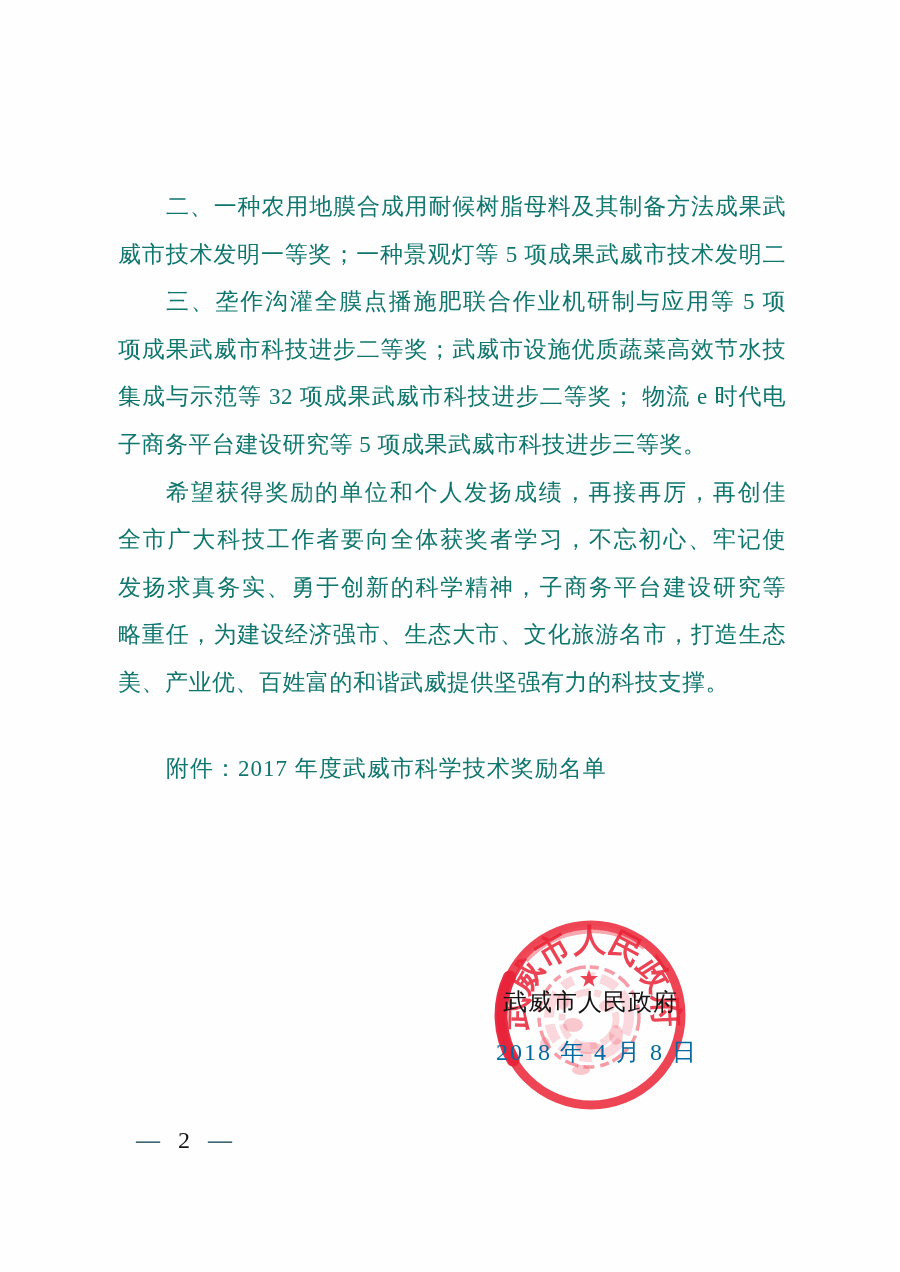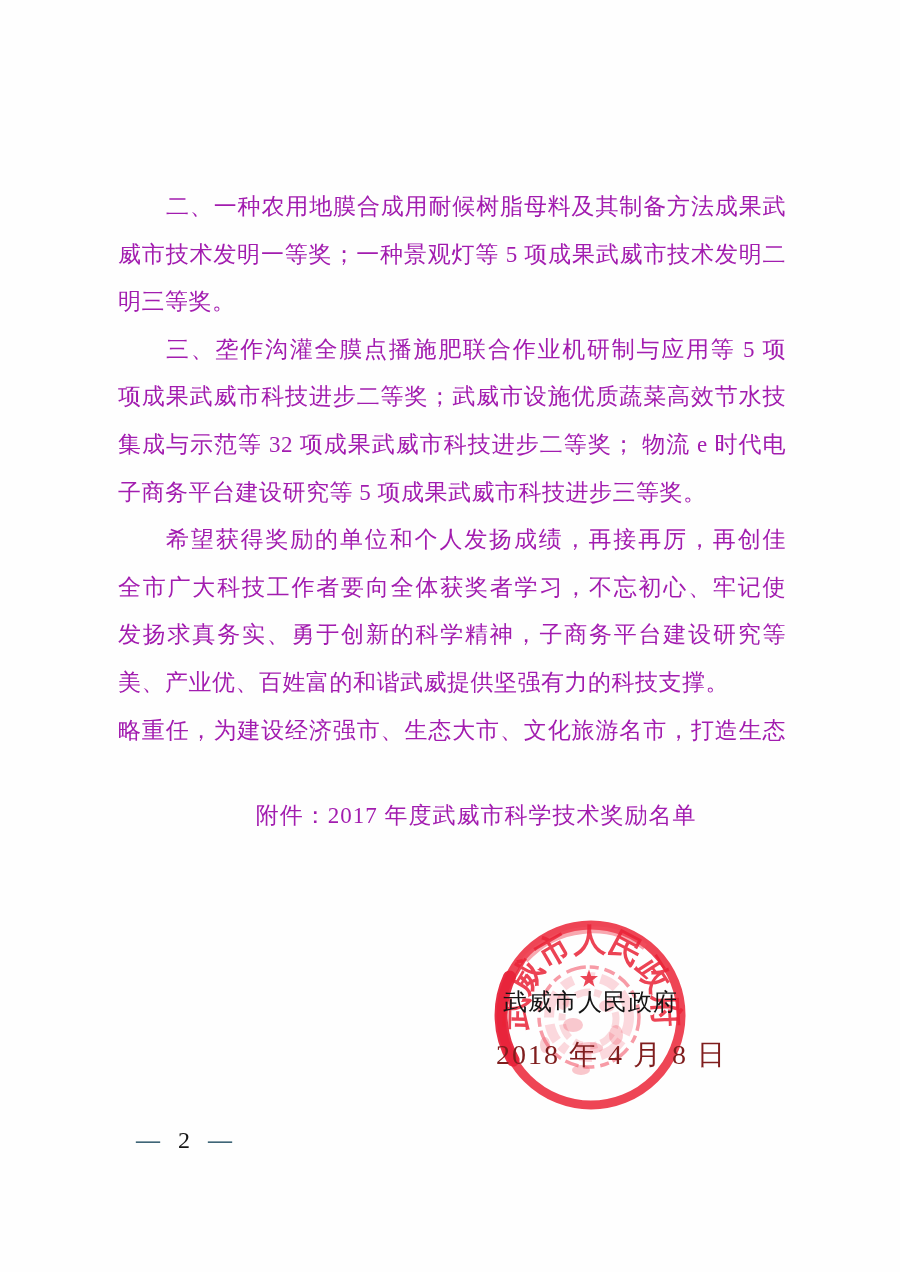--- a/index.html
+++ b/index.html
@@ -13,58 +13,57 @@
   .page {
     position: absolute;
     inset: 0;
     background: #fefefe;
   }
   .body-text {
     position: absolute;
     left: 118px;
     top: 183px;
     width: 668px;
-    color: #a21caf;
+    color: #0f766e;
   }
   .line {
     font-size: 23px;
     line-height: 47.6px;
     height: 47.6px;
     overflow: hidden;
     letter-spacing: 0.5px;
     word-break: break-all;
   }
   .line.fill {
     text-align: justify;
     text-align-last: justify;
     text-justify: inter-character;
   }
   .line.indent { padding-left: 48px; }
   .line.attachment {
     margin-top: 38px;
     letter-spacing: 1px;
-    text-align: center;
   }
   .issuer {
     position: absolute;
     left: 503px;
     top: 986px;
     font-size: 24px;
     letter-spacing: 1px;
     color: #141414;
     z-index: 3;
     white-space: nowrap;
   }
   .sign-date {
     position: absolute;
     left: 496px;
     top: 1036px;
-    font-size: 28px;
+    font-size: 24px;
     letter-spacing: 2px;
-    color: #7f1d1d;
+    color: #0369a1;
     z-index: 3;
     white-space: nowrap;
   }
   .seal {
     position: absolute;
     left: 485px;
     top: 905px;
     width: 212px;
     height: 212px;
     z-index: 2;
@@ -88,30 +87,29 @@
   }
 </style>
 </head>
 <body>
 
 <div class="page">
 
   <div class="body-text">
     <div class="line indent fill">二、一种农用地膜合成用耐候树脂母料及其制备方法成果武</div>
     <div class="line fill">威市技术发明一等奖；一种景观灯等 5 项成果武威市技术发明二</div>
-    <div class="line">明三等奖。</div>
     <div class="line indent fill">三、垄作沟灌全膜点播施肥联合作业机研制与应用等 5 项</div>
     <div class="line fill">项成果武威市科技进步二等奖；武威市设施优质蔬菜高效节水技术</div>
     <div class="line fill">集成与示范等 32 项成果武威市科技进步二等奖； 物流 e 时代电</div>
     <div class="line">子商务平台建设研究等 5 项成果武威市科技进步三等奖。</div>
     <div class="line indent fill">希望获得奖励的单位和个人发扬成绩，再接再厉，再创佳绩。</div>
     <div class="line fill">全市广大科技工作者要向全体获奖者学习，不忘初心、牢记使命，</div>
     <div class="line fill">发扬求真务实、勇于创新的科学精神，子商务平台建设研究等</div>
+    <div class="line fill">略重任，为建设经济强市、生态大市、文化旅游名市，打造生态</div>
     <div class="line">美、产业优、百姓富的和谐武威提供坚强有力的科技支撑。</div>
-    <div class="line fill">略重任，为建设经济强市、生态大市、文化旅游名市，打造生态</div>
     <div class="line attachment indent">附件：2017 年度武威市科学技术奖励名单</div>
   </div>
 
   <svg class="seal" viewBox="0 0 212 212" xmlns="http://www.w3.org/2000/svg" aria-hidden="true">
     <defs>
       <path id="sealArc" d="M 44.2,126.6 A 64,64 0 1 1 167.8,126.6" fill="none"></path>
     </defs>
 
     <circle cx="106" cy="110" r="90" stroke="#ec2b3e" stroke-width="9" fill="none" opacity="0.88"></circle>
 

